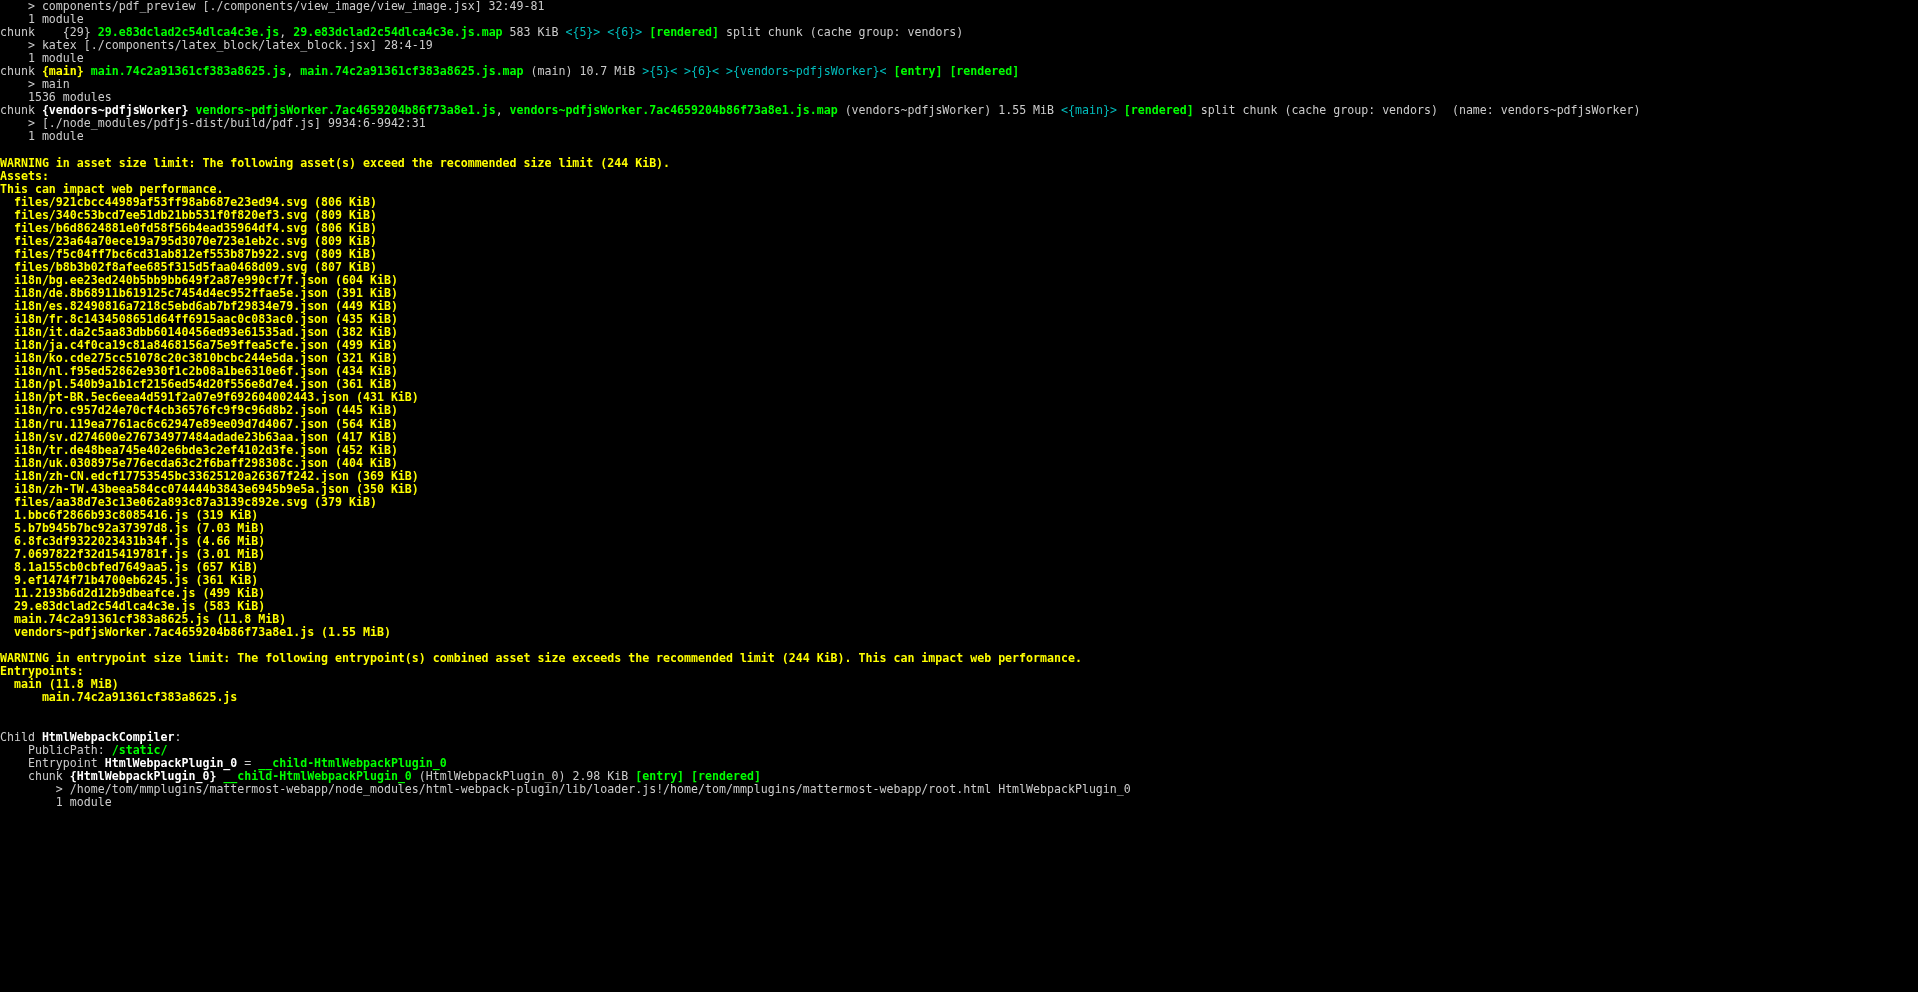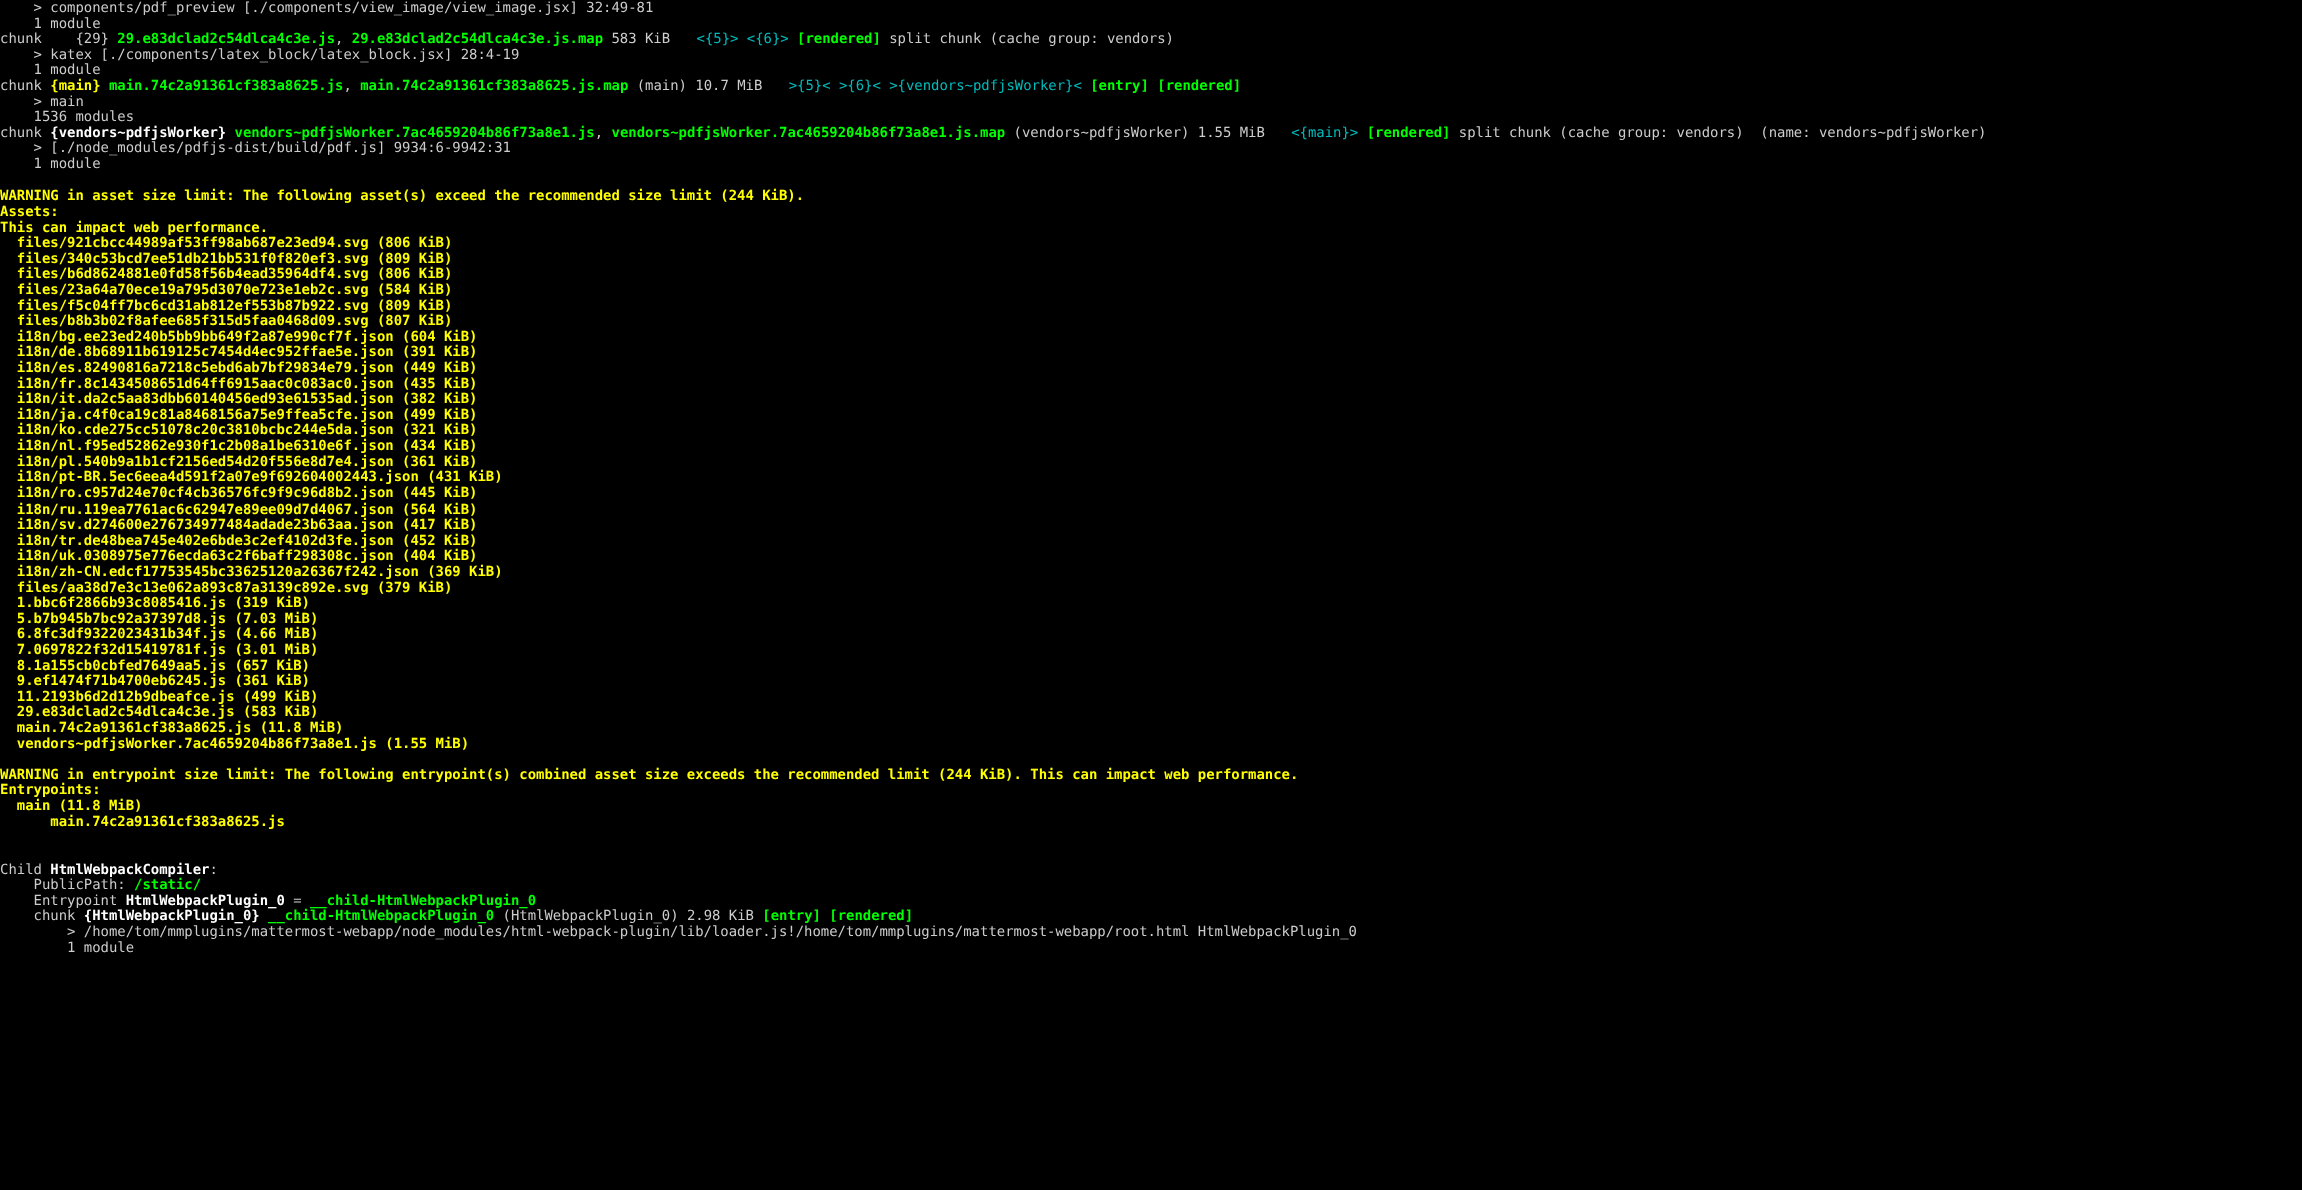--- a/index.html
+++ b/index.html
@@ -25,21 +25,21 @@
     display: block;
     white-space: pre;
     font-family: "DejaVu Sans Mono", "Liberation Mono", monospace;
     font-size: 11.6px;
     line-height: 13.05px;
     letter-spacing: 0px;
     height: 13.05px;
   }
   .line span { white-space: pre; }
   .c-white  { color: #cccccc; }
-  .c-cyan   { color: #00bcbc; margin-left: 15px; }
+  .c-cyan   { color: #00bcbc; }
   .c-bold-white { color: #ffffff; font-weight: bold; }
   .c-bold-green { color: #00ff00; font-weight: bold; }
   .c-bold-yellow{ color: #ffff00; font-weight: bold; text-align: center; }
   .blank { height: 13.05px; display: block; }
   #scroll-indicator {
     position: absolute;
     right: 0px;
     top: 0px;
     width: 4px;
     height: 992px;
@@ -62,39 +62,40 @@
       <div class="line"><span class="c-white">chunk </span><span class="c-bold-white">{vendors~pdfjsWorker}</span><span class="c-white"> </span><span class="c-bold-green">vendors~pdfjsWorker.7ac4659204b86f73a8e1.js</span><span class="c-white">, </span><span class="c-bold-green">vendors~pdfjsWorker.7ac4659204b86f73a8e1.js.map</span><span class="c-white"> (vendors~pdfjsWorker) 1.55 MiB </span><span class="c-cyan">&lt;{main}&gt;</span><span class="c-white"> </span><span class="c-bold-green">[rendered]</span><span class="c-white"> split chunk (cache group: vendors)  (name: vendors~pdfjsWorker)</span></div>
       <div class="line"><span>    </span><span class="c-white">&gt; [./node_modules/pdfjs-dist/build/pdf.js] 9934:6-9942:31</span></div>
       <div class="line"><span>    </span><span class="c-white">1 module</span></div>
       <div class="blank"></div>
       <div class="line"><span class="c-bold-yellow">WARNING in asset size limit: The following asset(s) exceed the recommended size limit (244 KiB).</span></div>
       <div class="line"><span class="c-bold-yellow">Assets:</span></div>
       <div class="line"><span class="c-bold-yellow">This can impact web performance.</span></div>
       <div class="line"><span>  </span><span class="c-bold-yellow">files/921cbcc44989af53ff98ab687e23ed94.svg (806 KiB)</span></div>
       <div class="line"><span>  </span><span class="c-bold-yellow">files/340c53bcd7ee51db21bb531f0f820ef3.svg (809 KiB)</span></div>
       <div class="line"><span>  </span><span class="c-bold-yellow">files/b6d8624881e0fd58f56b4ead35964df4.svg (806 KiB)</span></div>
-      <div class="line"><span>  </span><span class="c-bold-yellow">files/23a64a70ece19a795d3070e723e1eb2c.svg (584 KiB)</span></div>
+      <div class="line"><span>  </span><span class="c-bold-yellow">files/23a64a70ece19a795d3070e723e1eb2c.svg (809 KiB)</span></div>
       <div class="line"><span>  </span><span class="c-bold-yellow">files/f5c04ff7bc6cd31ab812ef553b87b922.svg (809 KiB)</span></div>
       <div class="line"><span>  </span><span class="c-bold-yellow">files/b8b3b02f8afee685f315d5faa0468d09.svg (807 KiB)</span></div>
       <div class="line"><span>  </span><span class="c-bold-yellow">i18n/bg.ee23ed240b5bb9bb649f2a87e990cf7f.json (604 KiB)</span></div>
       <div class="line"><span>  </span><span class="c-bold-yellow">i18n/de.8b68911b619125c7454d4ec952ffae5e.json (391 KiB)</span></div>
       <div class="line"><span>  </span><span class="c-bold-yellow">i18n/es.82490816a7218c5ebd6ab7bf29834e79.json (449 KiB)</span></div>
       <div class="line"><span>  </span><span class="c-bold-yellow">i18n/fr.8c1434508651d64ff6915aac0c083ac0.json (435 KiB)</span></div>
       <div class="line"><span>  </span><span class="c-bold-yellow">i18n/it.da2c5aa83dbb60140456ed93e61535ad.json (382 KiB)</span></div>
       <div class="line"><span>  </span><span class="c-bold-yellow">i18n/ja.c4f0ca19c81a8468156a75e9ffea5cfe.json (499 KiB)</span></div>
       <div class="line"><span>  </span><span class="c-bold-yellow">i18n/ko.cde275cc51078c20c3810bcbc244e5da.json (321 KiB)</span></div>
       <div class="line"><span>  </span><span class="c-bold-yellow">i18n/nl.f95ed52862e930f1c2b08a1be6310e6f.json (434 KiB)</span></div>
       <div class="line"><span>  </span><span class="c-bold-yellow">i18n/pl.540b9a1b1cf2156ed54d20f556e8d7e4.json (361 KiB)</span></div>
       <div class="line"><span>  </span><span class="c-bold-yellow">i18n/pt-BR.5ec6eea4d591f2a07e9f692604002443.json (431 KiB)</span></div>
       <div class="line"><span>  </span><span class="c-bold-yellow">i18n/ro.c957d24e70cf4cb36576fc9f9c96d8b2.json (445 KiB)</span></div>
       <div class="line"><span>  </span><span class="c-bold-yellow">i18n/ru.119ea7761ac6c62947e89ee09d7d4067.json (564 KiB)</span></div>
       <div class="line"><span>  </span><span class="c-bold-yellow">i18n/sv.d274600e276734977484adade23b63aa.json (417 KiB)</span></div>
       <div class="line"><span>  </span><span class="c-bold-yellow">i18n/tr.de48bea745e402e6bde3c2ef4102d3fe.json (452 KiB)</span></div>
       <div class="line"><span>  </span><span class="c-bold-yellow">i18n/uk.0308975e776ecda63c2f6baff298308c.json (404 KiB)</span></div>
       <div class="line"><span>  </span><span class="c-bold-yellow">i18n/zh-CN.edcf17753545bc33625120a26367f242.json (369 KiB)</span></div>
+      <div class="line"><span>  </span><span class="c-bold-yellow">i18n/zh-TW.43beea584cc074444b3843e6945b9e5a.json (350 KiB)</span></div>
       <div class="line"><span>  </span><span class="c-bold-yellow">files/aa38d7e3c13e062a893c87a3139c892e.svg (379 KiB)</span></div>
       <div class="line"><span>  </span><span class="c-bold-yellow">1.bbc6f2866b93c8085416.js (319 KiB)</span></div>
       <div class="line"><span>  </span><span class="c-bold-yellow">5.b7b945b7bc92a37397d8.js (7.03 MiB)</span></div>
       <div class="line"><span>  </span><span class="c-bold-yellow">6.8fc3df9322023431b34f.js (4.66 MiB)</span></div>
       <div class="line"><span>  </span><span class="c-bold-yellow">7.0697822f32d15419781f.js (3.01 MiB)</span></div>
       <div class="line"><span>  </span><span class="c-bold-yellow">8.1a155cb0cbfed7649aa5.js (657 KiB)</span></div>
       <div class="line"><span>  </span><span class="c-bold-yellow">9.ef1474f71b4700eb6245.js (361 KiB)</span></div>
       <div class="line"><span>  </span><span class="c-bold-yellow">11.2193b6d2d12b9dbeafce.js (499 KiB)</span></div>
       <div class="line"><span>  </span><span class="c-bold-yellow">29.e83dclad2c54dlca4c3e.js (583 KiB)</span></div>
       <div class="line"><span>  </span><span class="c-bold-yellow">main.74c2a91361cf383a8625.js (11.8 MiB)</span></div>

